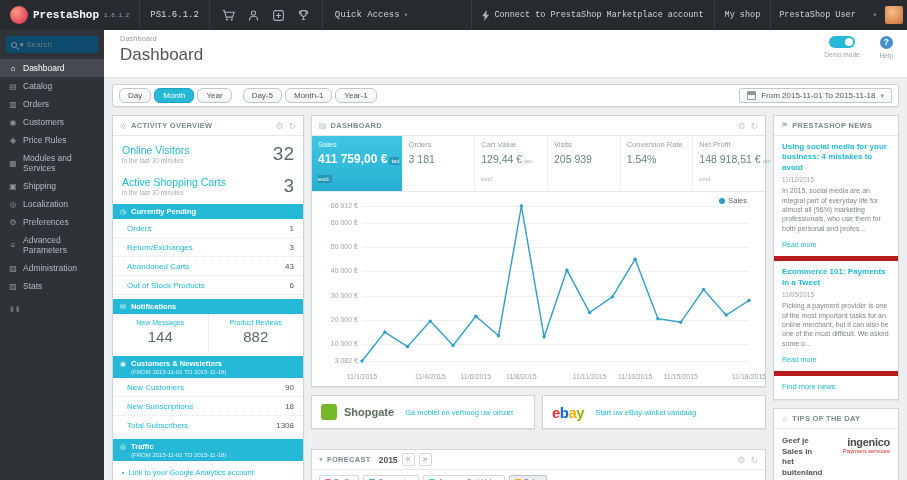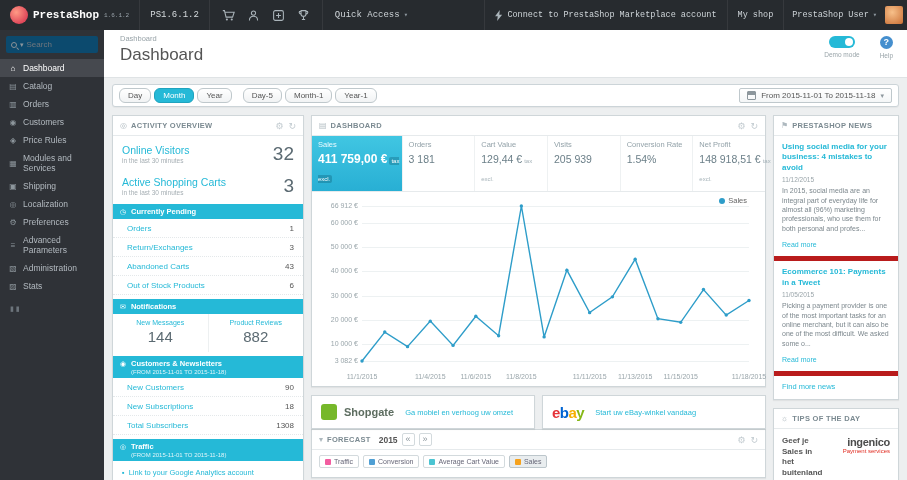--- a/index.html
+++ b/index.html
@@ -18,21 +18,21 @@
     border-left:1px solid rgba(255,255,255,.07);}
   .tb-icons{display:flex;gap:12px;align-items:center;padding:0 12px;height:30px;
     border-left:1px solid rgba(255,255,255,.07);}
   .tb-icons svg{display:block;}
   .tb-quick{font-size:9px;display:flex;align-items:center;gap:4px;padding:0 12px;height:30px;
     border-left:1px solid rgba(255,255,255,.07);cursor:pointer;}
   .caret{font-size:7px;color:#8d979e;}
   .tb-right{margin-left:auto;display:flex;align-items:center;gap:0;height:30px;}
   .tb-link{font-size:8.5px;color:#cfd5d9;display:flex;align-items:center;gap:4px;padding:0 10px;
     height:30px;border-left:1px solid rgba(255,255,255,.07);cursor:pointer;}
-  .tb-user{font-size:8.5px;display:flex;align-items:center;gap:4px;padding:0 8px;height:30px;
+  .tb-user{font-size:8.5px;display:flex;align-items:center;gap:17px;padding:0 8px;height:30px;
     border-left:1px solid rgba(255,255,255,.07);cursor:pointer;}
   .avatar{width:18px;height:18px;border-radius:2px;margin-right:4px;
     background:radial-gradient(circle at 40% 35%,#f7c08a,#c96f35);}
   
   .sidebar{position:absolute;left:0;top:30px;width:104px;bottom:0;background:#2f3237;z-index:10;}
   .sb-search{margin:6px;height:17px;background:#0c4a6e;border-radius:2px;display:flex;
     align-items:center;gap:3px;padding:0 5px;}
   .mag{width:6px;height:6px;border:1.4px solid #8a9197;border-radius:50%;position:relative;flex:none;}
   .mag::after{content:"";position:absolute;width:3px;height:1.4px;background:#8a9197;
     transform:rotate(45deg);left:4px;top:5px;}
@@ -118,21 +118,21 @@
   .chart-plot{position:absolute;left:48px;right:12px;top:10px;bottom:22px;
     border-bottom:1px solid #dfe5e7;}
   .gridline{position:absolute;left:0;right:0;height:1px;background:#edf1f2;}
   .ytick{position:absolute;left:0;width:44px;text-align:right;font-size:7px;color:#9aa6ab;}
   .xtick{position:absolute;bottom:4px;transform:translateX(-50%);font-size:7px;color:#9aa6ab;
     white-space:nowrap;}
   .chart-legend{position:absolute;top:0;right:14px;font-size:7.5px;color:#666;display:flex;
     align-items:center;gap:3px;}
   .legend-dot{width:6px;height:6px;border-radius:50%;}
   
-  .mods{display:flex;gap:7px;margin-bottom:0;text-align:right;}
+  .mods{display:flex;gap:7px;margin-bottom:20px;text-align:right;}
   .mod{flex:1;background:#fff;border:1px solid #cfd6d9;height:34px;display:flex;align-items:center;
     gap:7px;padding:0 9px;box-shadow:0 1px 1px rgba(0,0,0,.05);cursor:pointer;}
   .sg-square{width:16px;height:16px;background:#76b82a;border-radius:3px;flex:none;}
   .sg-name{font-weight:bold;color:#5d6d60;font-size:11px;}
   .mod-link{color:#25b9d7;font-size:7.5px;margin-left:4px;}
   .ebay-logo{font-weight:bold;font-size:15px;letter-spacing:-.5px;}
   
   .fc-year{font-size:8.5px;font-weight:bold;color:#555;margin-left:8px;cursor:pointer;}
   .fc-nav{font-size:9px;color:#8d979d;border:1px solid #d3dadd;border-radius:2px;padding:0 3px;
     margin-left:4px;cursor:pointer;line-height:11px;}

